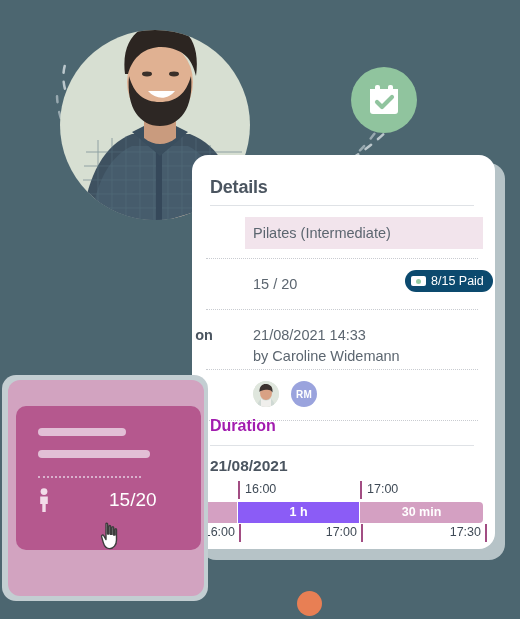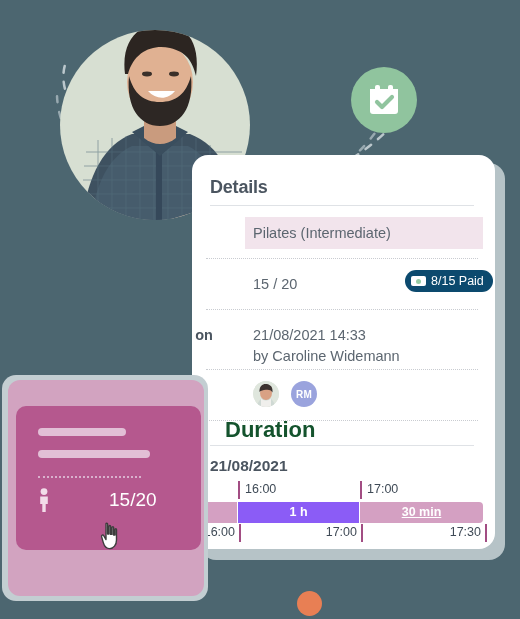--- a/index.html
+++ b/index.html
@@ -206,25 +206,24 @@
     display: flex;
     align-items: center;
     justify-content: center;
     letter-spacing: 0.3px;
   }
 
   
   .sec2-title {
     position: absolute;
     left: 18px; top: 262px;
-    font-size: 22px;
+    font-size: 16px;
     font-weight: bold;
-    color: #14532d;
-    white-space: nowrap;
-    margin-left: 15px;
+    color: #a21caf;
+    white-space: nowrap;
   }
   .sec2-rule {
     position: absolute;
     left: 18px; top: 290px;
     width: 264px; height: 1px;
     background: #dfe2e6;
   }
   .sec2-date {
     position: absolute;
     left: 18px; top: 302px;
@@ -268,21 +267,21 @@
     height: 21px;
     line-height: 21px;
     text-align: center;
     color: #ffffff;
     font-size: 12.5px;
     font-weight: bold;
     white-space: nowrap;
     overflow: hidden;
   }
   .tl-bar.dark  { background: #8b5cf6; }
-  .tl-bar.light { background: #d4a0c2; text-decoration: underline; }
+  .tl-bar.light { background: #d4a0c2; }
   .tl-bar.r-round { border-top-right-radius: 4px; border-bottom-right-radius: 4px; }
 
   
   .pink-shadow {
     position: absolute;
     left: 2px; top: 375px;
     width: 206px; height: 226px;
     border-radius: 14px;
     background: #c3ced2;
   }

